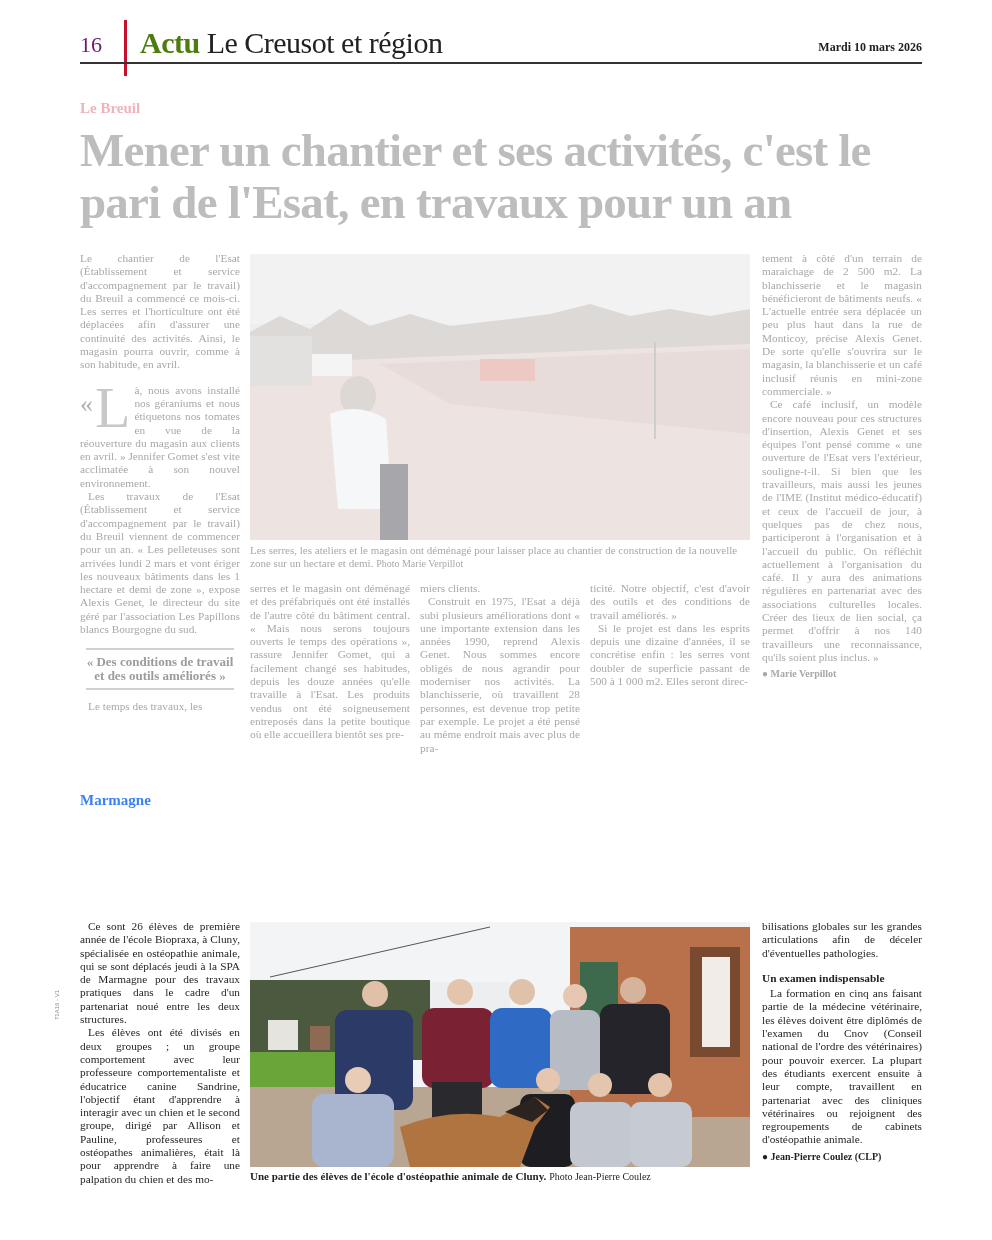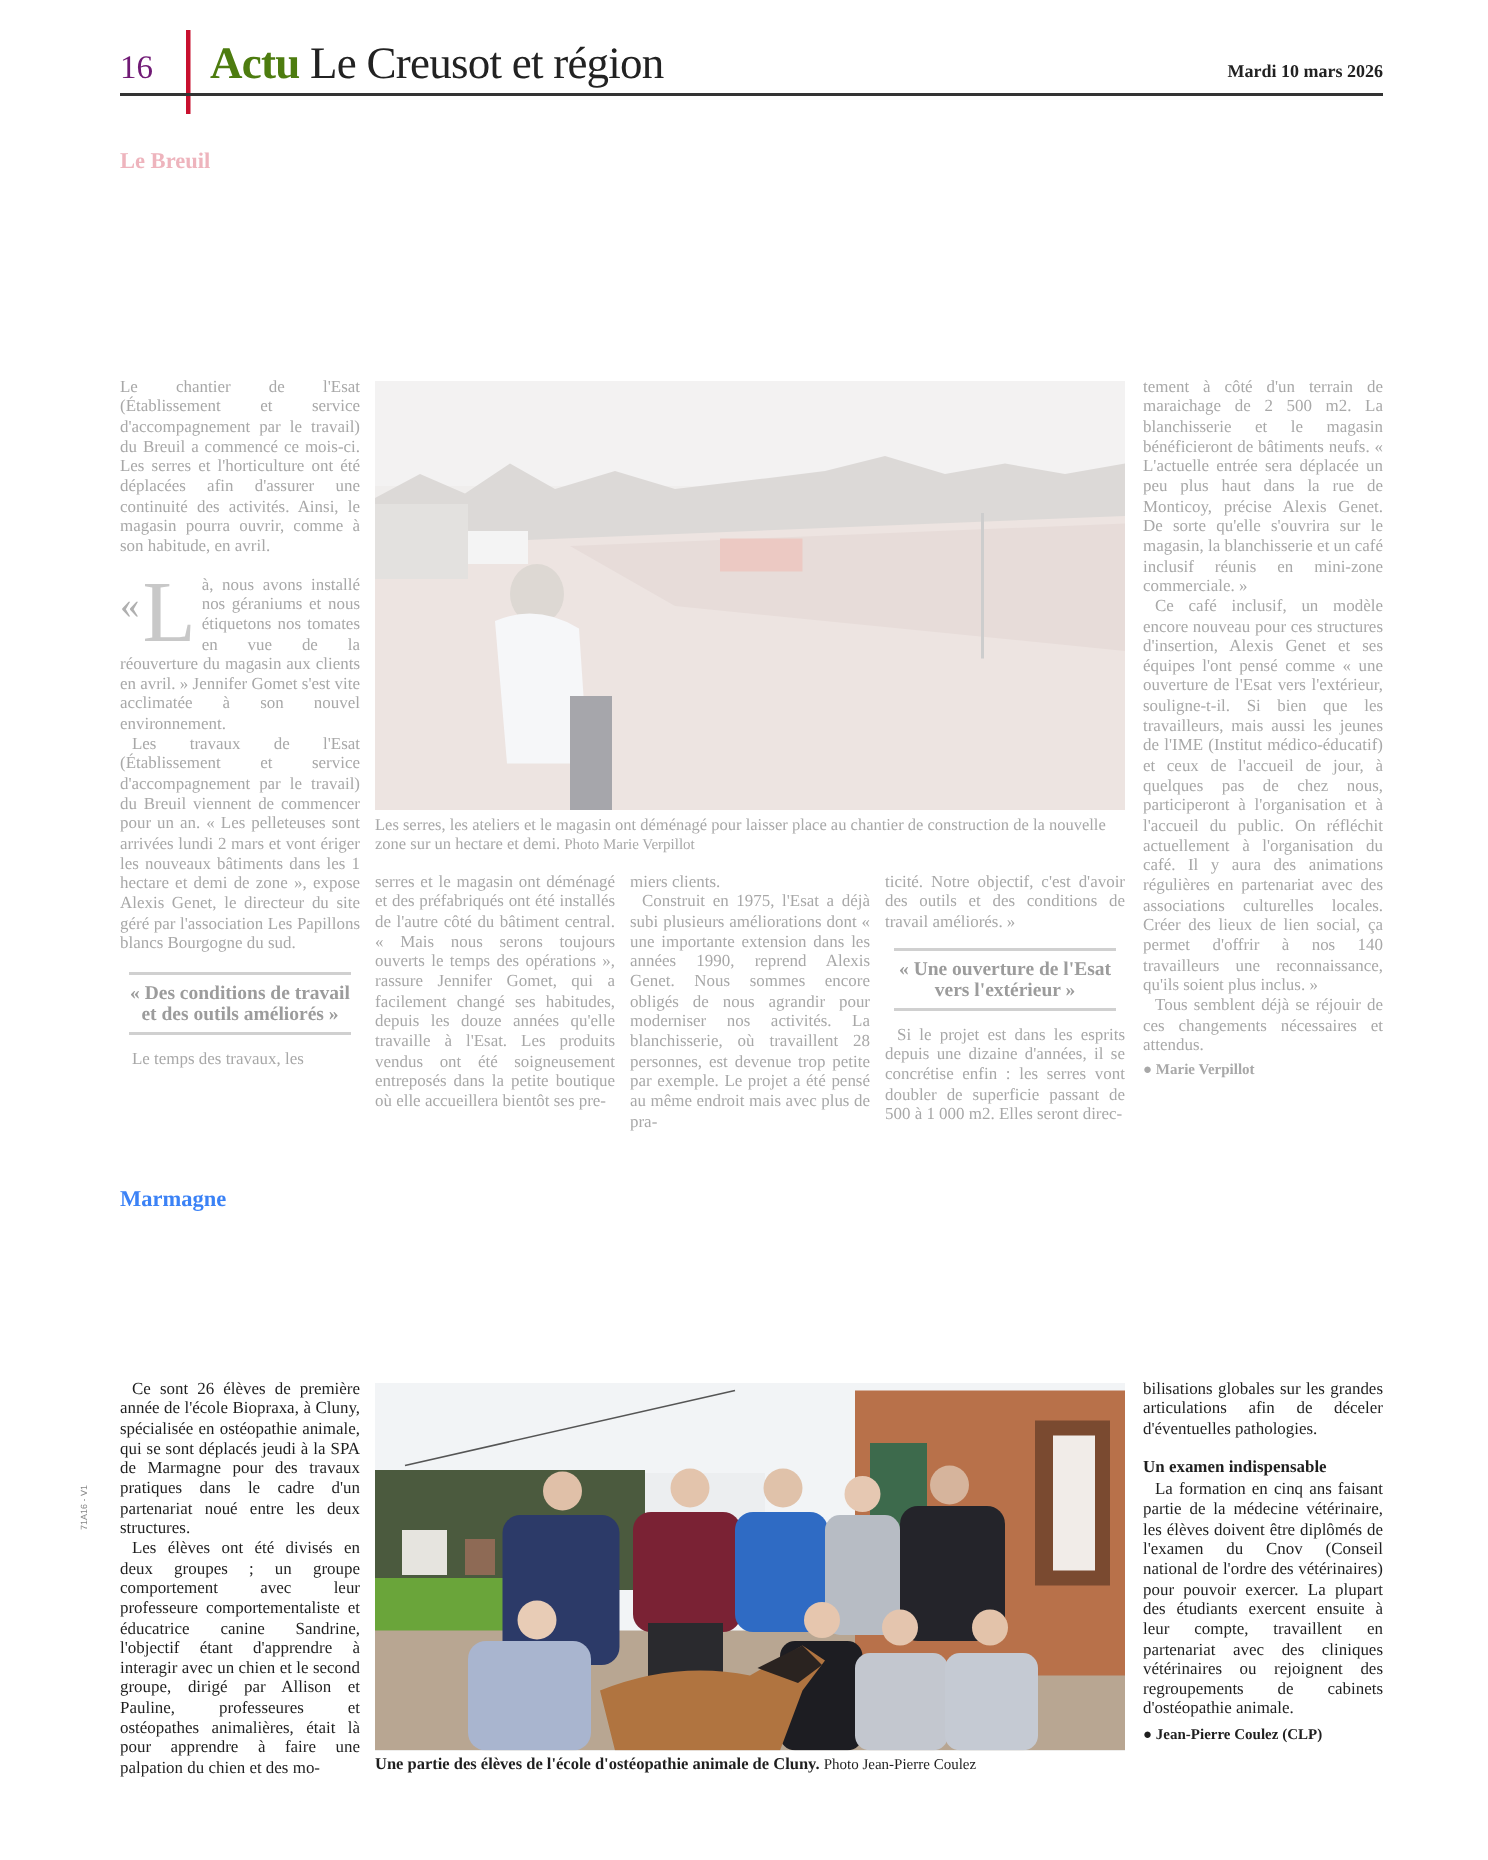--- a/index.html
+++ b/index.html
@@ -53,20 +53,21 @@
   <span class="section">
     <span class="actu">Actu</span>
     <span class="region">Le Creusot et région</span>
   </span>
   <span class="date">Mardi 10 mars 2026</span>
   <div class="rule"></div>
 </div>
 
 <div class="a1">
   <div class="kicker1">Le Breuil</div>
+  <div class="title1">Mener un chantier et ses activités, c'est le pari de l'Esat, en travaux pour un an</div>
 
   <div class="col faded" style="left:0; top:154px; width:160px;">
     <p class="noindent">Le chantier de l'Esat (Établissement et service d'accompagnement par le travail) du Breuil a commencé ce mois-ci. Les serres et l'horticulture ont été déplacées afin d'assurer une continuité des activités. Ainsi, le magasin pourra ouvrir, comme à son habitude, en avril.</p>
     <div style="height:12px"></div>
     <div>
       <span class="guillemet">«</span>
       <span class="dropcap">L</span>
       <span>à, nous avons installé nos géraniums et nous étiquetons nos tomates en vue de la réouverture du magasin aux clients en avril. » Jennifer Gomet s'est vite acclimatée à son nouvel environnement.</span>
     </div>
     <p>Les travaux de l'Esat (Établissement et service d'accompagnement par le travail) du Breuil viennent de commencer pour un an. « Les pelleteuses sont arrivées lundi 2 mars et vont ériger les nouveaux bâtiments dans les 1 hectare et demi de zone », expose Alexis Genet, le directeur du site géré par l'association Les Papillons blancs Bourgogne du sud.</p>
@@ -99,28 +100,26 @@
     <p class="noindent">serres et le magasin ont déménagé et des préfabriqués ont été installés de l'autre côté du bâtiment central. « Mais nous serons toujours ouverts le temps des opérations », rassure Jennifer Gomet, qui a facilement changé ses habitudes, depuis les douze années qu'elle travaille à l'Esat. Les produits vendus ont été soigneusement entreposés dans la petite boutique où elle accueillera bientôt ses pre-</p>
   </div>
 
   <div class="col faded" style="left:340px; top:484px; width:160px;">
     <p class="noindent">miers clients.</p>
     <p>Construit en 1975, l'Esat a déjà subi plusieurs améliorations dont « une importante extension dans les années 1990, reprend Alexis Genet. Nous sommes encore obligés de nous agrandir pour moderniser nos activités. La blanchisserie, où travaillent 28 personnes, est devenue trop petite par exemple. Le projet a été pensé au même endroit mais avec plus de pra-</p>
   </div>
 
   <div class="col faded" style="left:510px; top:484px; width:160px;">
     <p class="noindent">ticité. Notre objectif, c'est d'avoir des outils et des conditions de travail améliorés. »</p>
-    <div class="pullquote" style="position:relative; margin:10px 6px 10px;">« Une ouverture de l'Esat vers l'extérieur »</div>
     <p>Si le projet est dans les esprits depuis une dizaine d'années, il se concrétise enfin : les serres vont doubler de superficie passant de 500 à 1 000 m2. Elles seront direc-</p>
   </div>
 
   <div class="col faded" style="left:682px; top:154px; width:160px;">
     <p class="noindent">tement à côté d'un terrain de maraichage de 2 500 m2. La blanchisserie et le magasin bénéficieront de bâtiments neufs. « L'actuelle entrée sera déplacée un peu plus haut dans la rue de Monticoy, précise Alexis Genet. De sorte qu'elle s'ouvrira sur le magasin, la blanchisserie et un café inclusif réunis en mini-zone commerciale. »</p>
     <p>Ce café inclusif, un modèle encore nouveau pour ces structures d'insertion, Alexis Genet et ses équipes l'ont pensé comme « une ouverture de l'Esat vers l'extérieur, souligne-t-il. Si bien que les travailleurs, mais aussi les jeunes de l'IME (Institut médico-éducatif) et ceux de l'accueil de jour, à quelques pas de chez nous, participeront à l'organisation et à l'accueil du public. On réfléchit actuellement à l'organisation du café. Il y aura des animations régulières en partenariat avec des associations culturelles locales. Créer des lieux de lien social, ça permet d'offrir à nos 140 travailleurs une reconnaissance, qu'ils soient plus inclus. »</p>
-    <p>Tous semblent déjà se réjouir de ces changements nécessaires et attendus.</p>
     <div class="sig">● Marie Verpillot</div>
   </div>
 </div>
 
 <div class="a2">
   <div class="kicker2">Marmagne</div>
 
   <div class="col dark" style="left:0; top:128px; width:160px;">
     <p>Ce sont 26 élèves de première année de l'école Biopraxa, à Cluny, spécialisée en ostéopathie animale, qui se sont déplacés jeudi à la SPA de Marmagne pour des travaux pratiques dans le cadre d'un partenariat noué entre les deux structures.</p>
     <p>Les élèves ont été divisés en deux groupes ; un groupe comportement avec leur professeure comportementaliste et éducatrice canine Sandrine, l'objectif étant d'apprendre à interagir avec un chien et le second groupe, dirigé par Allison et Pauline, professeures et ostéopathes animalières, était là pour apprendre à faire une palpation du chien et des mo-</p>

